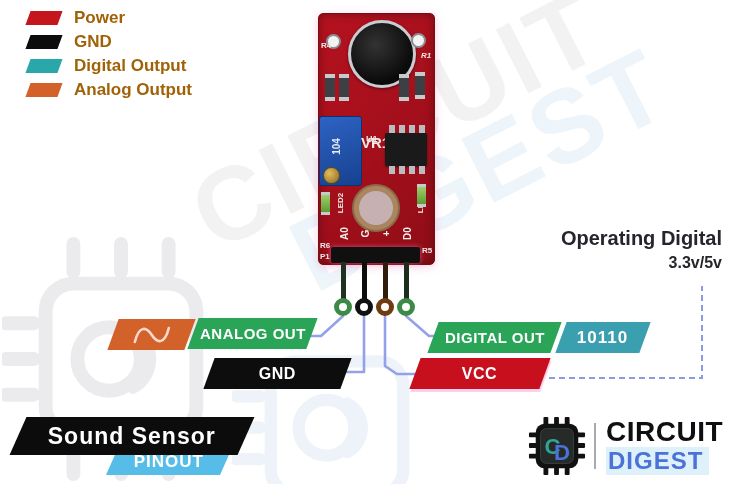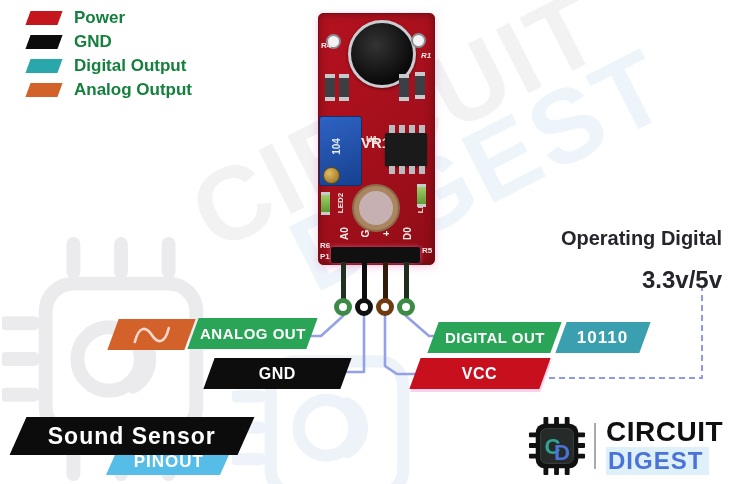--- a/index.html
+++ b/index.html
@@ -12,21 +12,21 @@
   .wm-line1{font-size:104px;letter-spacing:3px;color:rgba(70,70,82,0.07);}
   .wm-line2{font-size:104px;letter-spacing:3px;color:rgba(125,185,230,0.14);margin-left:70px;margin-top:-22px;}
   .wm-chip{position:absolute;z-index:0;pointer-events:none;}
 
   
   .legend{position:absolute;left:28px;top:8px;z-index:3;}
   .legend-row{display:flex;align-items:center;height:20px;margin-bottom:4px;}
   .swatch{width:32px;height:14px;transform:skewX(-20deg);margin-right:14px;}
   .sw-power{background:#c4161c;} .sw-gnd{background:#0c0c0c;}
   .sw-analog{background:#d2622a;} .sw-digital{background:#2aa7ab;}
-  .legend-label{font-size:17px;font-weight:700;color:#15803d;}
+  .legend-label{font-size:17px;font-weight:700;color:#a16207;}
 
   
   .pcb{position:absolute;left:318px;top:13px;width:115px;height:250px;z-index:2;
        background:linear-gradient(135deg,#b5121f 0%,#a30f1b 55%,#8e0d17 100%);
        border:1px solid #7c0b13;border-radius:5px;box-shadow:inset 0 0 10px rgba(0,0,0,.35),0 2px 8px rgba(230,120,180,.35);}
   .mic{position:absolute;left:29px;top:6px;width:62px;height:62px;border-radius:50%;
        background:radial-gradient(circle at 40% 35%,#333,#0a0a0a 70%);
        border:3px solid #c9ccd1;box-shadow:0 1px 3px rgba(0,0,0,.5);}
   .hole{position:absolute;width:11px;height:11px;border-radius:50%;background:#f3f3f3;border:2px solid #8a8f94;}
   .hole-l{left:7px;top:20px;} .hole-r{left:92px;top:19px;}
@@ -69,21 +69,21 @@
   .tag-analog{left:193px;top:318px;width:119px;height:31px;background:#2aa558;font-size:15px;}
   .tag-gnd{left:209px;top:358px;width:137px;height:31px;background:#0d0d0d;font-size:16px;}
   .tag-digital{left:433px;top:322px;width:123px;height:31px;background:#2aa558;font-size:15px;}
   .tag-dval{left:561px;top:322px;width:84px;height:31px;background:#3a9fae;}
   .tag-dval>span{font-size:17px;font-weight:600;letter-spacing:1px;}
   .tag-vcc{left:415px;top:358px;width:130px;height:31px;background:#c70f1e;font-size:16px;box-shadow:2px 3px 0 rgba(255,150,210,.45);}
 
   
   .opv{position:absolute;right:28px;top:227px;text-align:right;z-index:3;color:#25252d;}
   .opv-title{font-size:20px;font-weight:700;}
-  .opv-value{font-size:24px;font-weight:700;margin-top:16px;}
+  .opv-value{font-size:16px;font-weight:700;margin-top:4px;}
 
   
   .banner-black{position:absolute;left:18px;top:417px;width:228px;height:38px;background:#0c0c0c;
     transform:skewX(-24deg);z-index:4;display:flex;align-items:center;justify-content:center;}
   .banner-black>span{transform:skewX(24deg);color:#fff;font-size:23px;font-weight:700;letter-spacing:1px;}
   .banner-blue{position:absolute;left:112px;top:448px;width:114px;height:27px;background:#56bde8;
     transform:skewX(-24deg);z-index:3;display:flex;align-items:center;justify-content:center;}
   .banner-blue>span{transform:skewX(24deg);color:#fff;font-size:17px;font-weight:700;letter-spacing:1px;}
 
   

